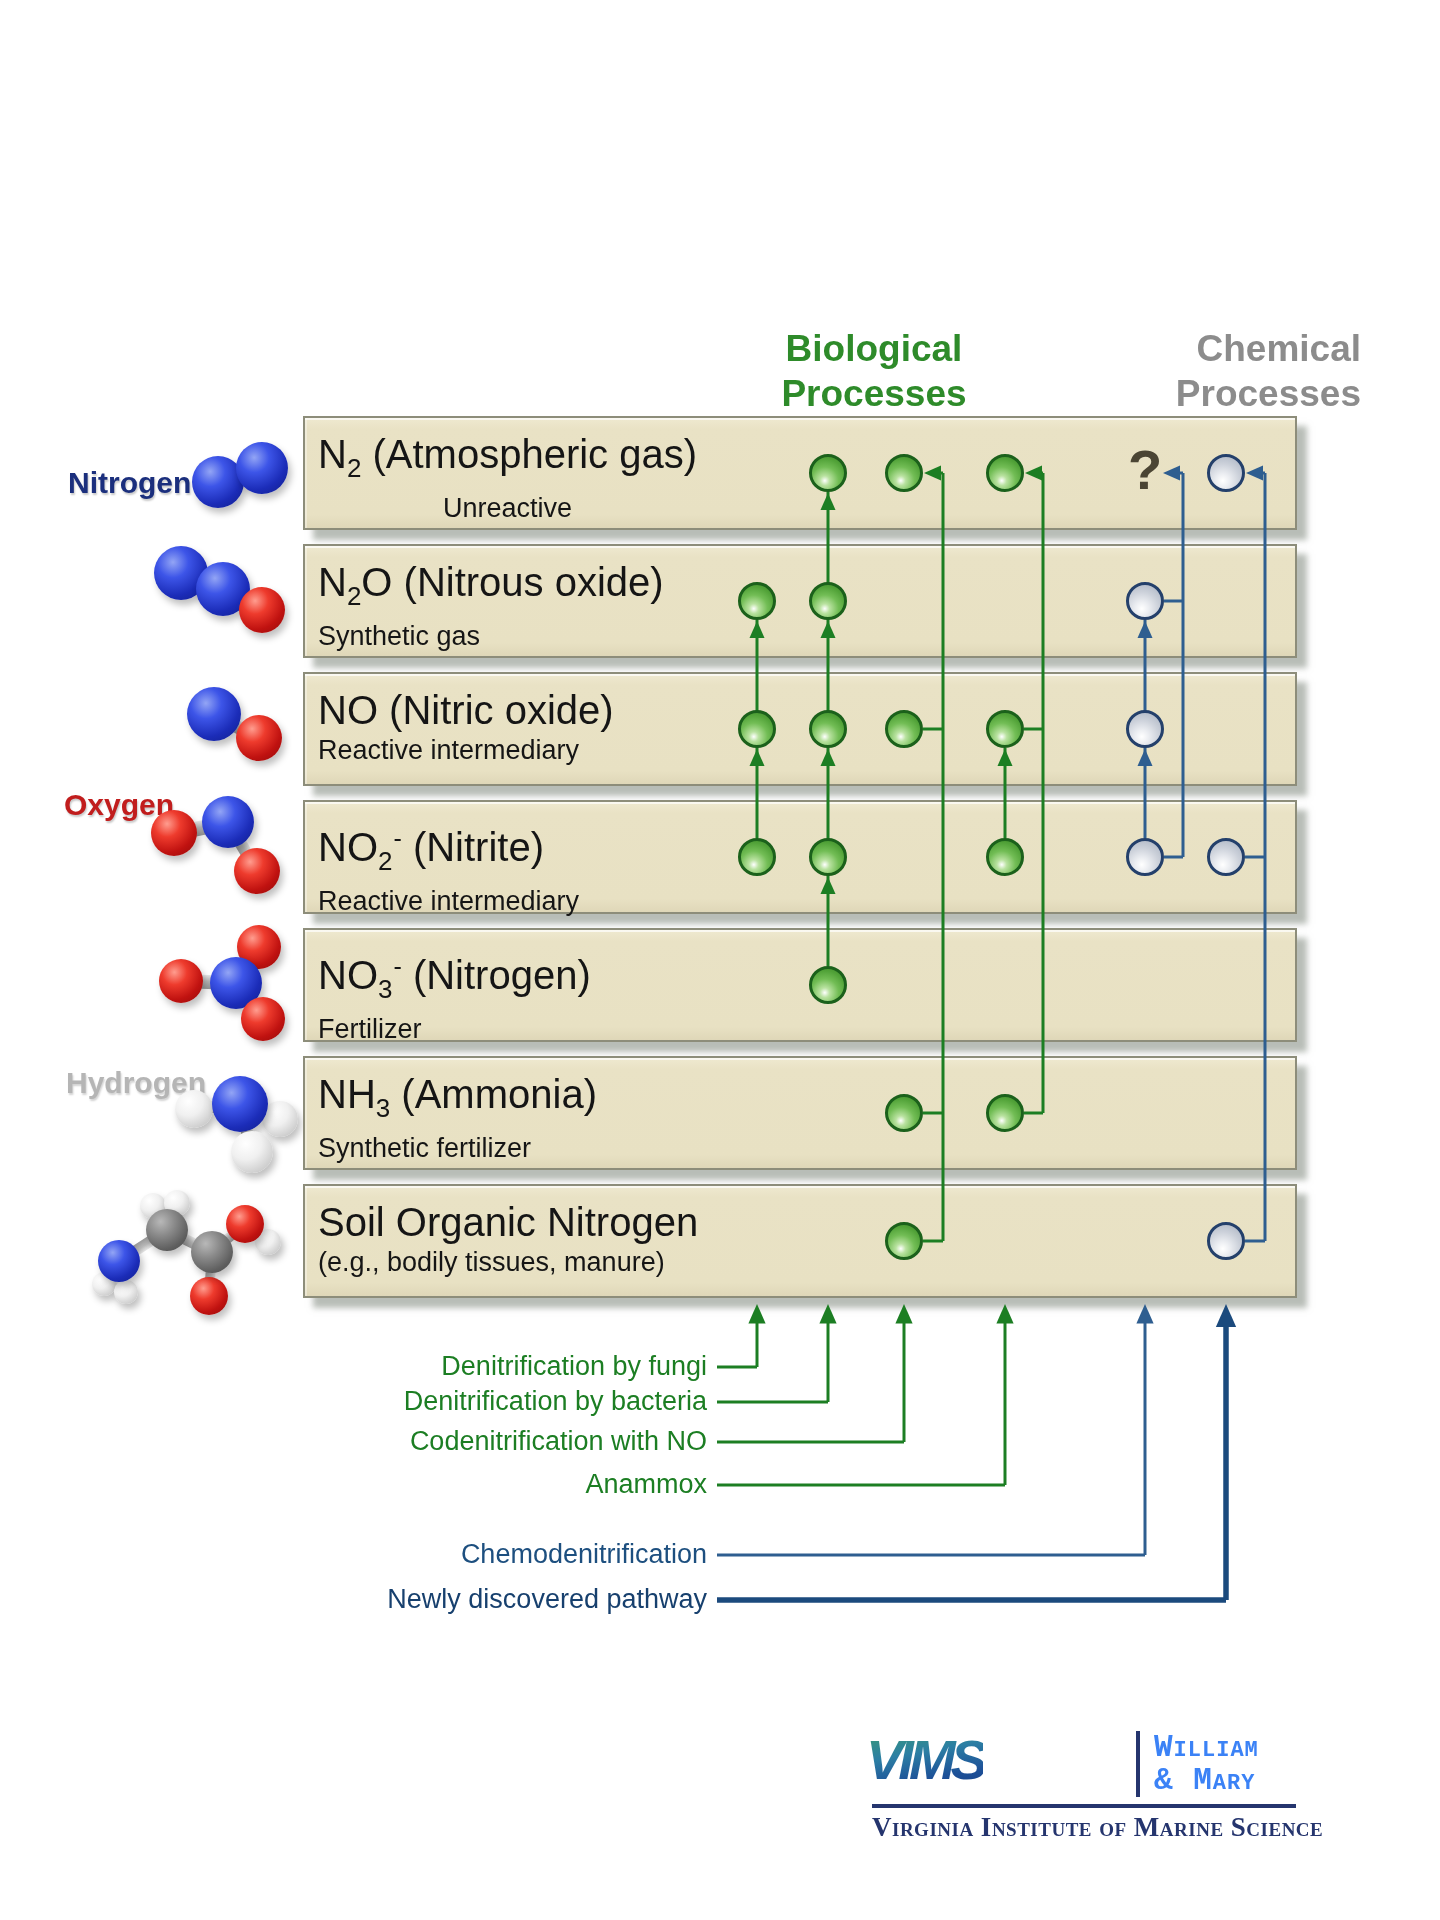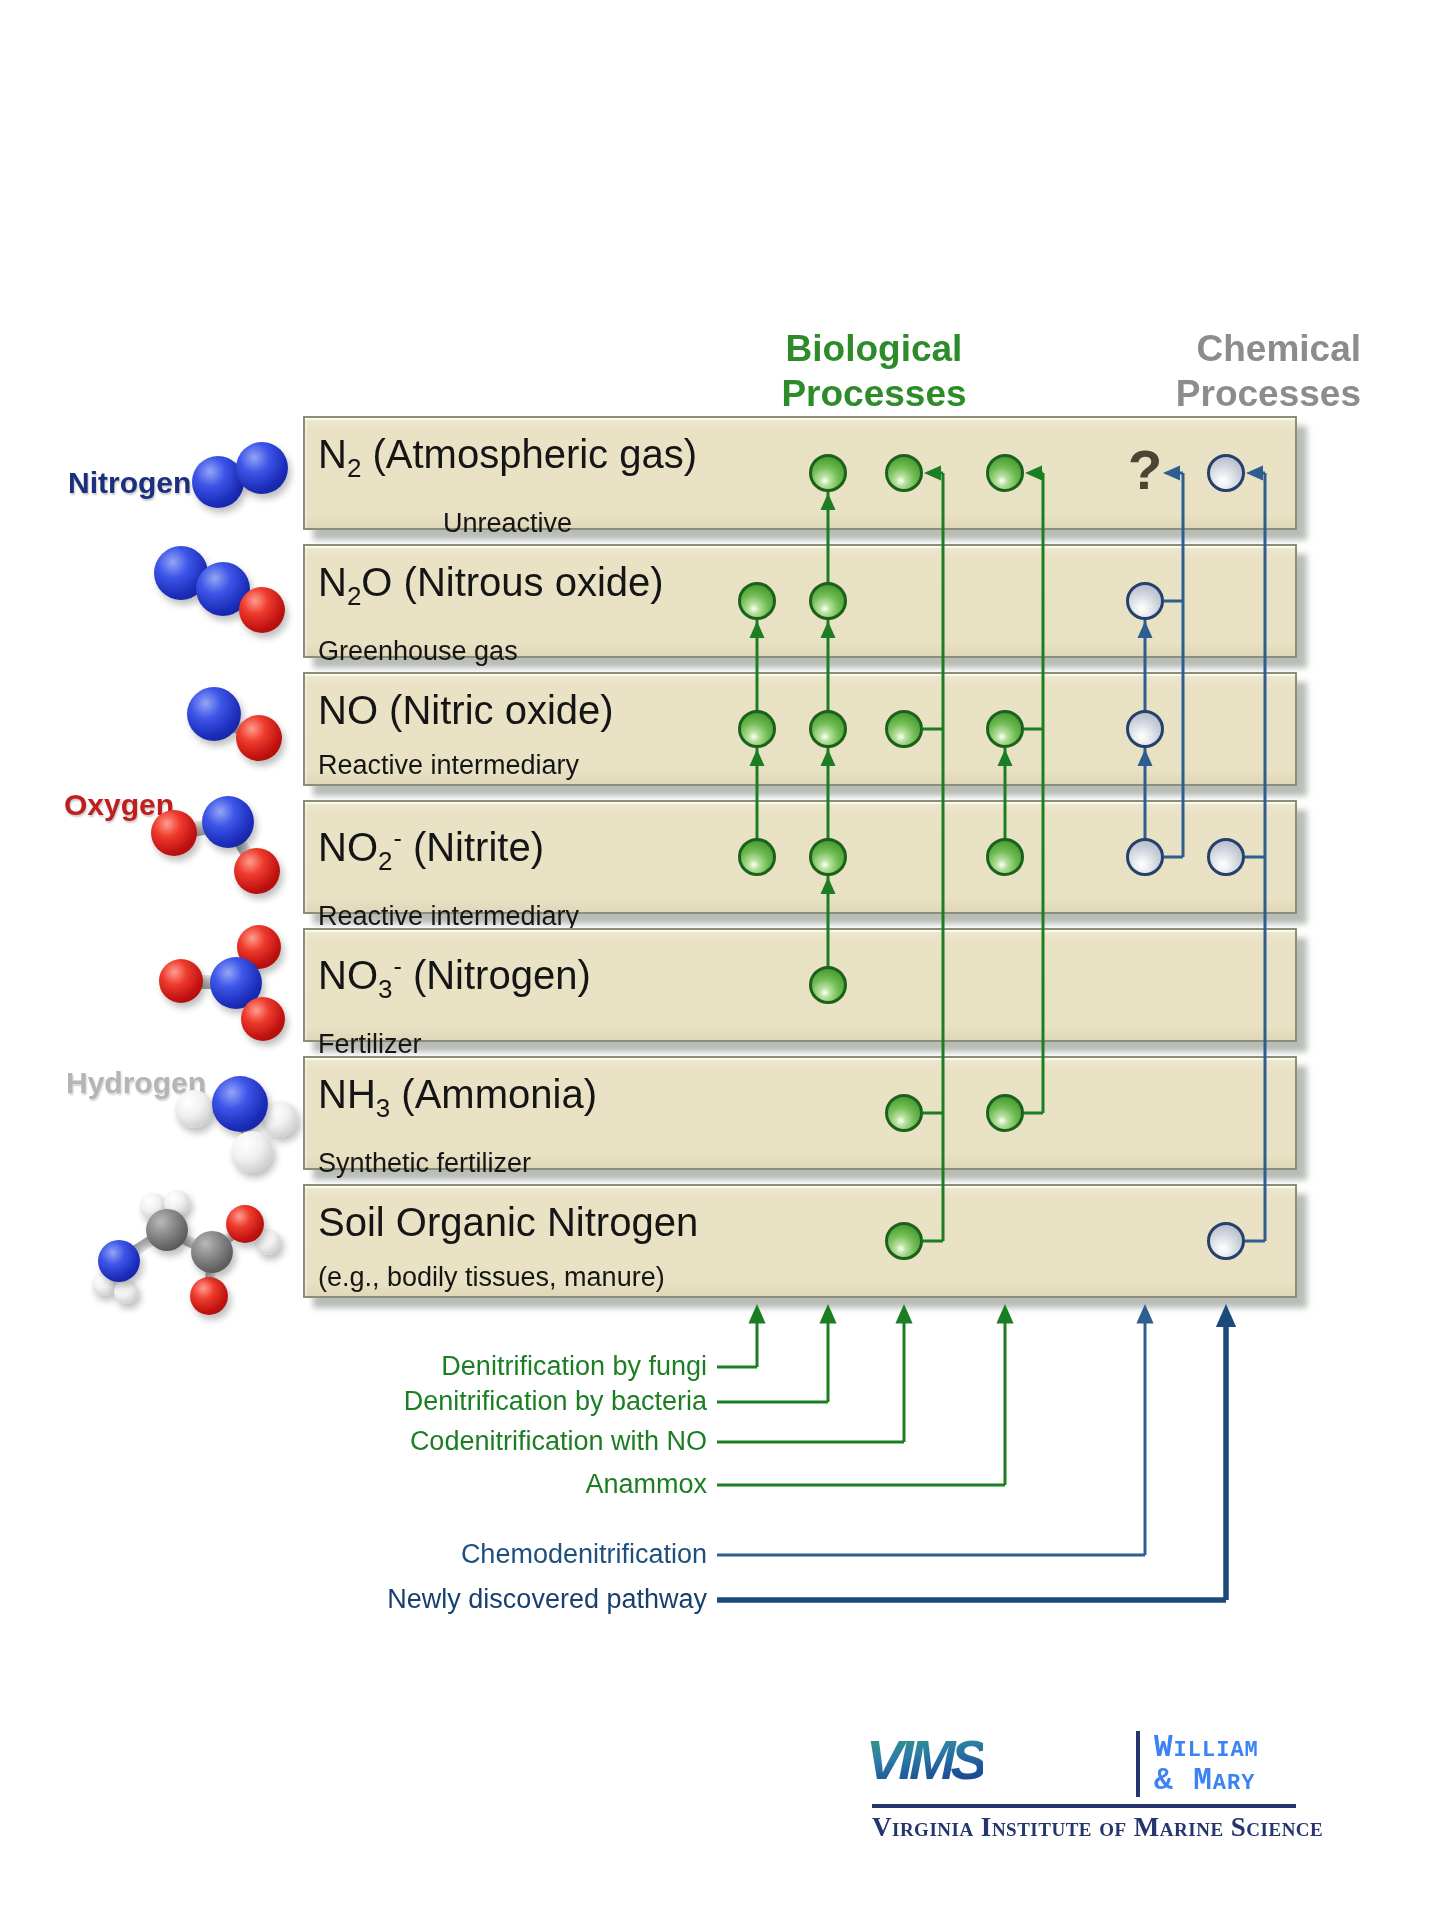--- a/index.html
+++ b/index.html
@@ -14,21 +14,21 @@
   #lbl-hydrogen{left:66px;top:1066px;text-shadow:1px 2px 2px rgba(0,0,0,.18);}
   .row-box{position:absolute;left:303px;width:994px;height:114px;box-sizing:border-box;
       background:linear-gradient(180deg,#efe9d0 0%,#e9e2c5 10%,#e8e1c3 88%,#dfd7b8 100%);
       border:2px solid #8d8d7a;
       box-shadow:10px 10px 6px rgba(126,134,124,.55), inset 0 2px 0 rgba(255,255,255,.7), inset 2px 0 0 rgba(255,255,255,.35);
       z-index:1;}
   .row-text{position:absolute;left:13px;top:14px;color:#151515;}
   .row-main{font-size:40px;line-height:44px;white-space:nowrap;}
   .row-main sub{font-size:26px;vertical-align:-9px;}
   .row-main sup{font-size:25px;vertical-align:14px;margin-left:1px;}
-  .row-sub{font-size:27px;line-height:30px;margin-top:18px;white-space:nowrap;}
+  .row-sub{font-size:27px;line-height:30px;margin-top:3px;white-space:nowrap;}
   #overlay{position:absolute;left:0;top:0;z-index:2;}
   .dot{position:absolute;width:38px;height:38px;border-radius:50%;box-sizing:border-box;z-index:3;}
   .dot.green{border:3px solid #1b611b;
       background:radial-gradient(circle at 40% 74%, #ffffff 0%, #b9e2a0 16%, #72bd55 45%, #51a238 72%, #3f8a2a 100%);}
   .dot.gray{border:3px solid #24406b;
       background:radial-gradient(circle at 40% 74%, #ffffff 0%, #eceef2 22%, #ccd1da 55%, #b3bbc8 85%, #a8b0bf 100%);}
   #qmark{position:absolute;width:44px;text-align:center;font-size:56px;font-weight:600;color:#4b4534;z-index:3;}
   .legend-label{position:absolute;right:733px;white-space:nowrap;font-size:27px;line-height:28px;z-index:2;}
   .legend-label.green{color:#1c7e23;}
   .legend-label.blue{color:#1d4f7f;}
@@ -113,21 +113,21 @@
   <div id="box-layer">
       <div class="row-box" style="top: 416px; text-align: center;">
         <div class="row-text">
           <div class="row-main"><span>N</span><sub>2</sub><span> (Atmospheric gas)</span></div>
           <div class="row-sub">Unreactive</div>
         </div>
       </div>
       <div class="row-box" style="top: 544px;">
         <div class="row-text">
           <div class="row-main"><span>N</span><sub>2</sub><span>O (Nitrous oxide)</span></div>
-          <div class="row-sub">Greenhouse gas</div>
+          <div class="row-sub">Synthetic gas</div>
         </div>
       </div>
       <div class="row-box" style="top: 672px;">
         <div class="row-text">
           <div class="row-main"><span>NO</span><span> (Nitric oxide)</span></div>
           <div class="row-sub">Reactive intermediary</div>
         </div>
       </div>
       <div class="row-box" style="top: 800px;">
         <div class="row-text">

